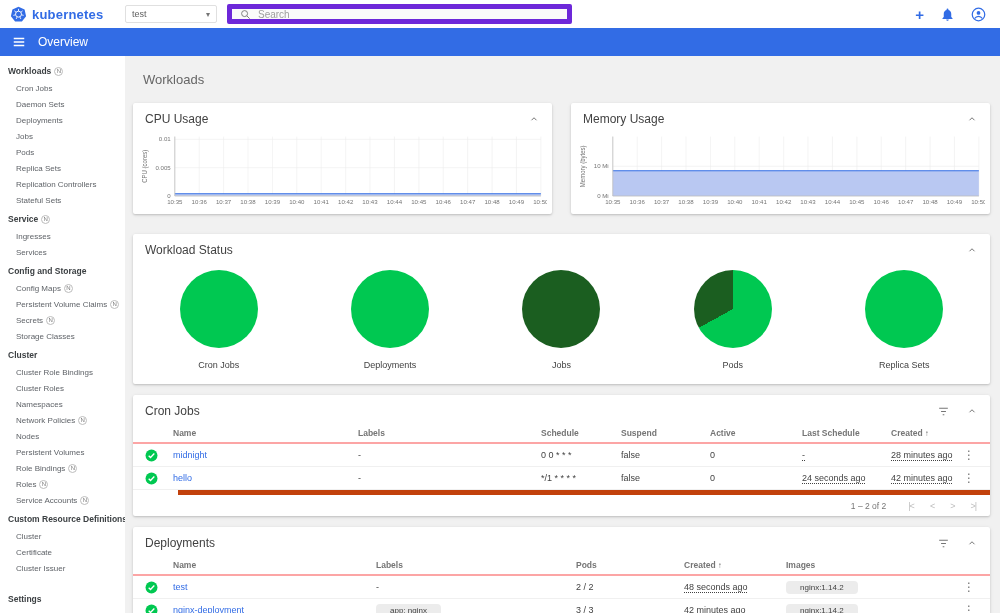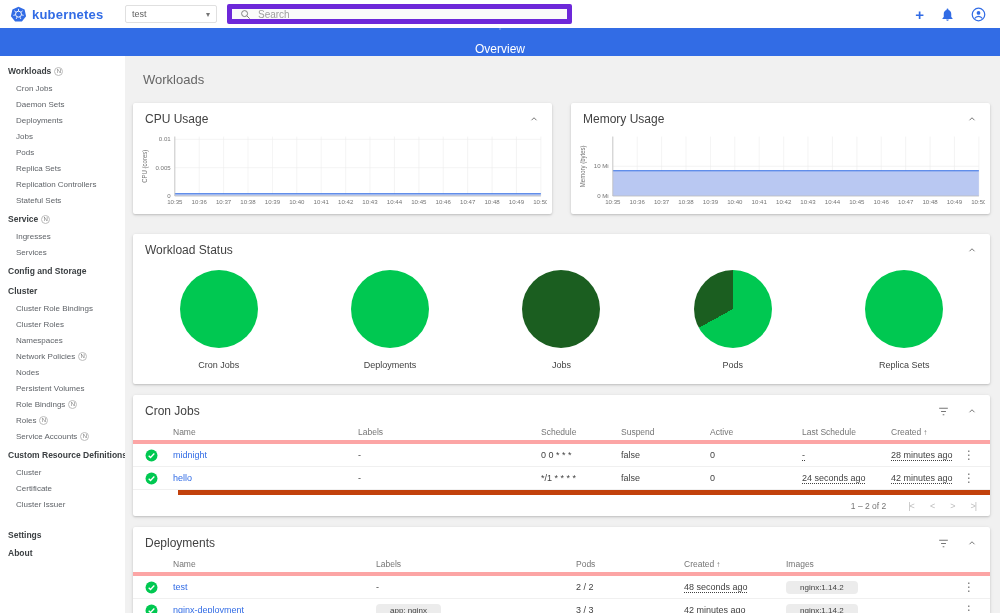--- a/index.html
+++ b/index.html
@@ -18,21 +18,21 @@
   .search-box{width:345px;height:20px;background:#fafafa;border:5px solid #6d28d9;border-radius:2px;
     display:flex;align-items:center;gap:7px;padding:0 8px;}
   .search-box svg{width:11px;height:11px;flex:none;}
   .search-box input{border:none;outline:none;background:transparent;font-size:10px;color:#424242;width:100%;font-family:inherit;}
   .search-box input::placeholder{color:#9e9e9e;}
   .top-actions{margin-left:auto;display:flex;align-items:center;gap:16px;padding-right:4px;}
   .plus-icon{color:#326ce5;font-size:15px;font-weight:bold;line-height:1;cursor:pointer;}
   .top-actions svg{width:15px;height:15px;cursor:pointer;}
 
   
-  .appbar{height:28px;background:#326ce5;display:flex;align-items:center;gap:12px;padding:0 12px;flex-direction:column;}
+  .appbar{height:28px;background:#326ce5;display:flex;align-items:center;gap:12px;padding:0 12px;}
   .appbar svg{width:14px;height:14px;cursor:pointer;}
   .appbar-title{color:#fff;font-size:12px;}
 
   
   .body-row{display:flex;height:557px;}
   .sidebar{width:125px;background:#fff;padding-top:4px;flex:none;overflow:hidden;}
   .nav-section{margin-top:2px;}
   .nav-header{display:flex;align-items:center;gap:3px;padding:4px 8px;font-size:8.5px;font-weight:bold;
     color:#3c4043;cursor:pointer;white-space:nowrap;}
   .nav-item{display:flex;align-items:center;gap:3px;padding:3.5px 8px 3.5px 16px;font-size:8px;
@@ -58,21 +58,21 @@
   .status-card{margin-top:20px;padding-bottom:14px;}
   .donut-row{display:flex;justify-content:space-around;padding-top:8px;}
   .donut-cell{display:flex;flex-direction:column;align-items:center;}
   .donut{width:78px;height:78px;border-radius:50%;background:#00c851;}
   .donut-label{margin-top:12px;font-size:9px;color:#424242;}
 
   .table-card{margin-top:11px;}
   .grid-row{display:grid;align-items:center;padding:0 12px;}
   .cron-grid{grid-template-columns:28px 185px 183px 80px 89px 92px 89px 1fr 18px;}
   .dep-grid{grid-template-columns:28px 203px 200px 108px 102px 1fr 18px;}
-  .thead{height:21px;font-size:8.5px;color:#757575;border-bottom:4px solid #fca5a5;}
+  .thead{height:21px;font-size:8.5px;color:#757575;border-bottom:2px solid #fca5a5;font-weight:bold;}
   .thead span{cursor:pointer;}
   .trow{height:23px;font-size:9px;color:#424242;border-bottom:1px solid #f0f0f0;}
   .check-icon{width:13px;height:13px;display:block;}
   .link{color:#326ce5;cursor:pointer;font-size:9px;text-decoration:none;}
   .timed{text-decoration:underline dotted;text-underline-offset:2px;}
   .kebab{color:#757575;font-size:12px;text-align:center;cursor:pointer;line-height:1;}
   .chip{background:#ececec;border-radius:4px;padding:2px 14px;font-size:8px;color:#424242;display:inline-block;}
   .chip:empty{display:none;}
   .plain:empty{display:none;}
   .sort-arrow{font-size:8px;color:#757575;margin-left:2px;}
@@ -188,20 +188,39 @@
             <span>Services</span>
 
           </div>
           </div>
       </div>
         <div class="nav-section">
         <div class="nav-header">
           <span>Config and Storage</span>
 
         </div>
+        <div>
+
+        <div class="nav-item">
+            <span>Config Maps</span>
+            <span class="ns-badge">N</span>
+          </div>
+            <div class="nav-item">
+            <span>Persistent Volume Claims</span>
+            <span class="ns-badge">N</span>
+          </div>
+            <div class="nav-item">
+            <span>Secrets</span>
+            <span class="ns-badge">N</span>
+          </div>
+            <div class="nav-item">
+            <span>Storage Classes</span>
+
+          </div>
+          </div>
       </div>
         <div class="nav-section">
         <div class="nav-header">
           <span>Cluster</span>
 
         </div>
         <div>
 
         <div class="nav-item">
             <span>Cluster Role Bindings</span>

